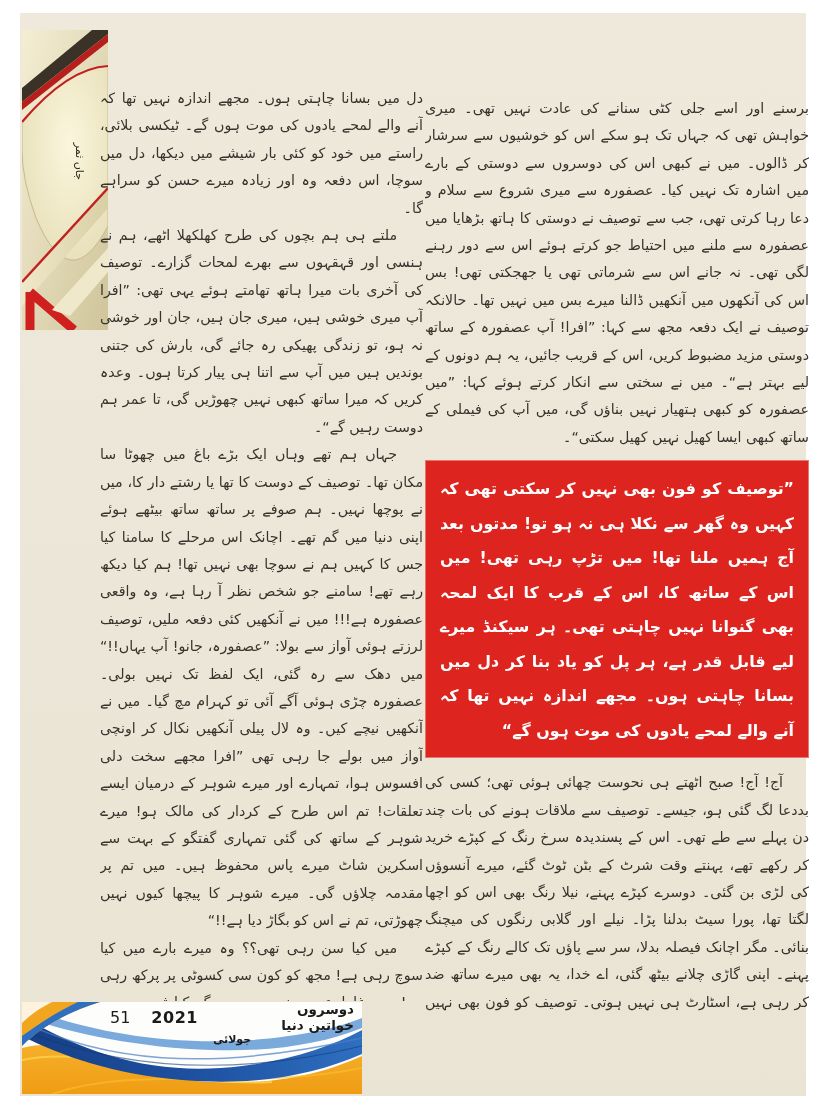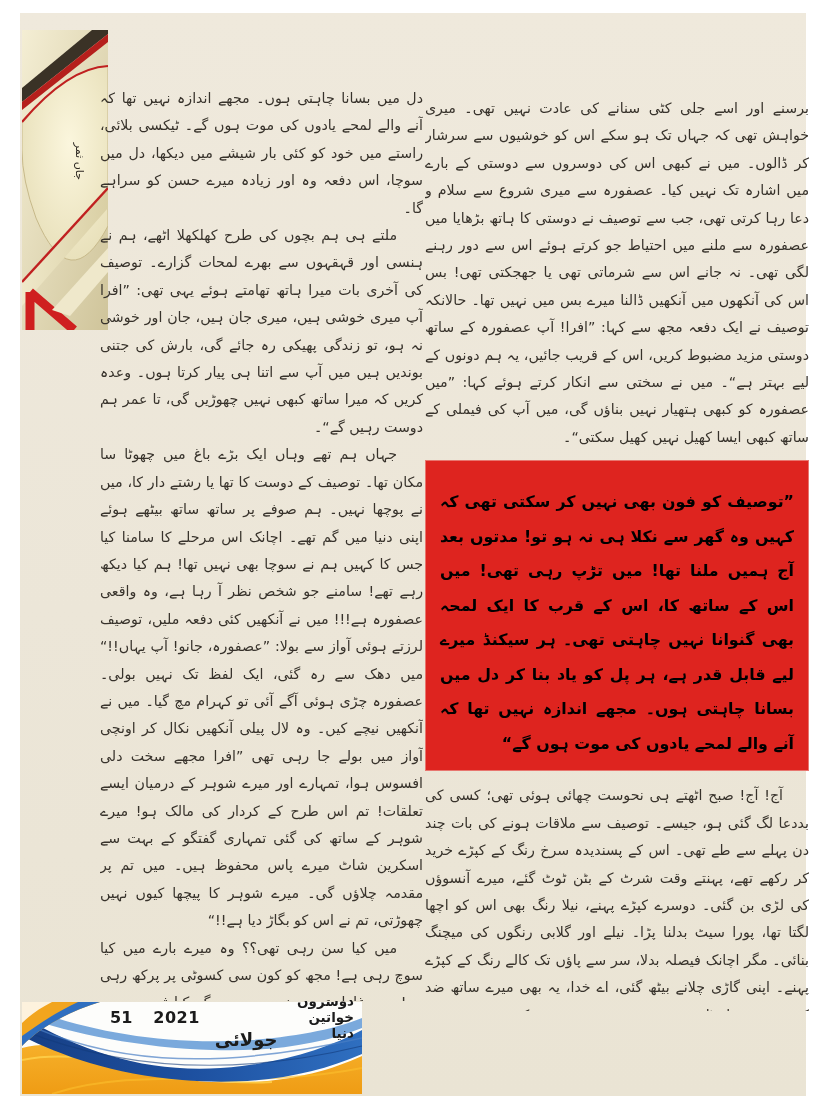--- a/index.html
+++ b/index.html
@@ -16,35 +16,35 @@
   
   .col{
     position:absolute;direction:rtl;text-align:justify;color:#37322b;
     font-size:14.2px;line-height:27.4px;overflow:hidden;
   }
   .col p{margin:0;}
   .col p.indent{text-indent:26px;}
   .col-left{left:80px;top:72px;width:323px;height:916px;}
   .col-right{left:405px;top:82px;width:384px;height:916px;}
   .quote{
-    direction:rtl;background:#de241f;color:#000000;font-weight:bold;
-    font-size:15.8px;line-height:34.5px;padding:25px 15px 10px;
+    direction:rtl;background:#de241f;color:#ffffff;font-weight:bold;
+    font-size:15.8px;line-height:34.5px;padding:12px 15px 10px;
     margin:9px 0 11px;text-align:justify;box-shadow:0 0 0 1px #e8766f inset;
   }
   
   .footer{position:absolute;left:2px;top:989px;width:340px;height:92px;}
   .footer svg{display:block;}
   .footer-line{
     position:absolute;left:88px;right:8px;top:2px;height:26px;
     direction:rtl;display:flex;align-items:center;gap:15px;color:#1b1b1b;
   }
   .footer-line .mag{font-size:13.5px;font-weight:bold;}
-  .footer-line .month{font-size:18px;font-weight:bold;margin-top:44px;}
+  .footer-line .month{font-size:11px;font-weight:bold;margin-top:44px;}
   .footer-line .year{font-size:16px;font-weight:bold;letter-spacing:.5px;text-align:center;}
-  .footer-line .pagenum{font-size:16px;font-weight:bold;margin-right:6px;}
+  .footer-line .pagenum{font-size:16px;font-weight:normal;margin-right:6px;}
 </style>
 </head>
 <body>
 
 <div class="paper">
 
   <div class="artwork">
     <svg width="86" height="300" viewBox="0 0 86 300" xmlns="http://www.w3.org/2000/svg">
       <defs>
         <linearGradient id="cr1" x1="0" y1="0" x2="1" y2="1">

